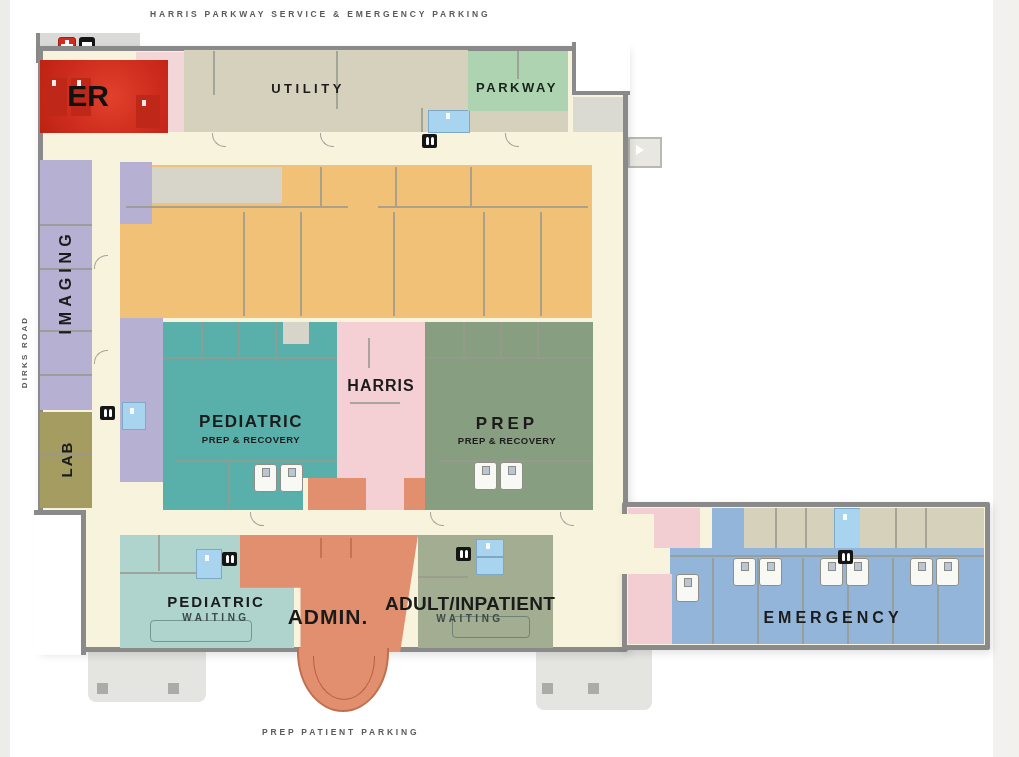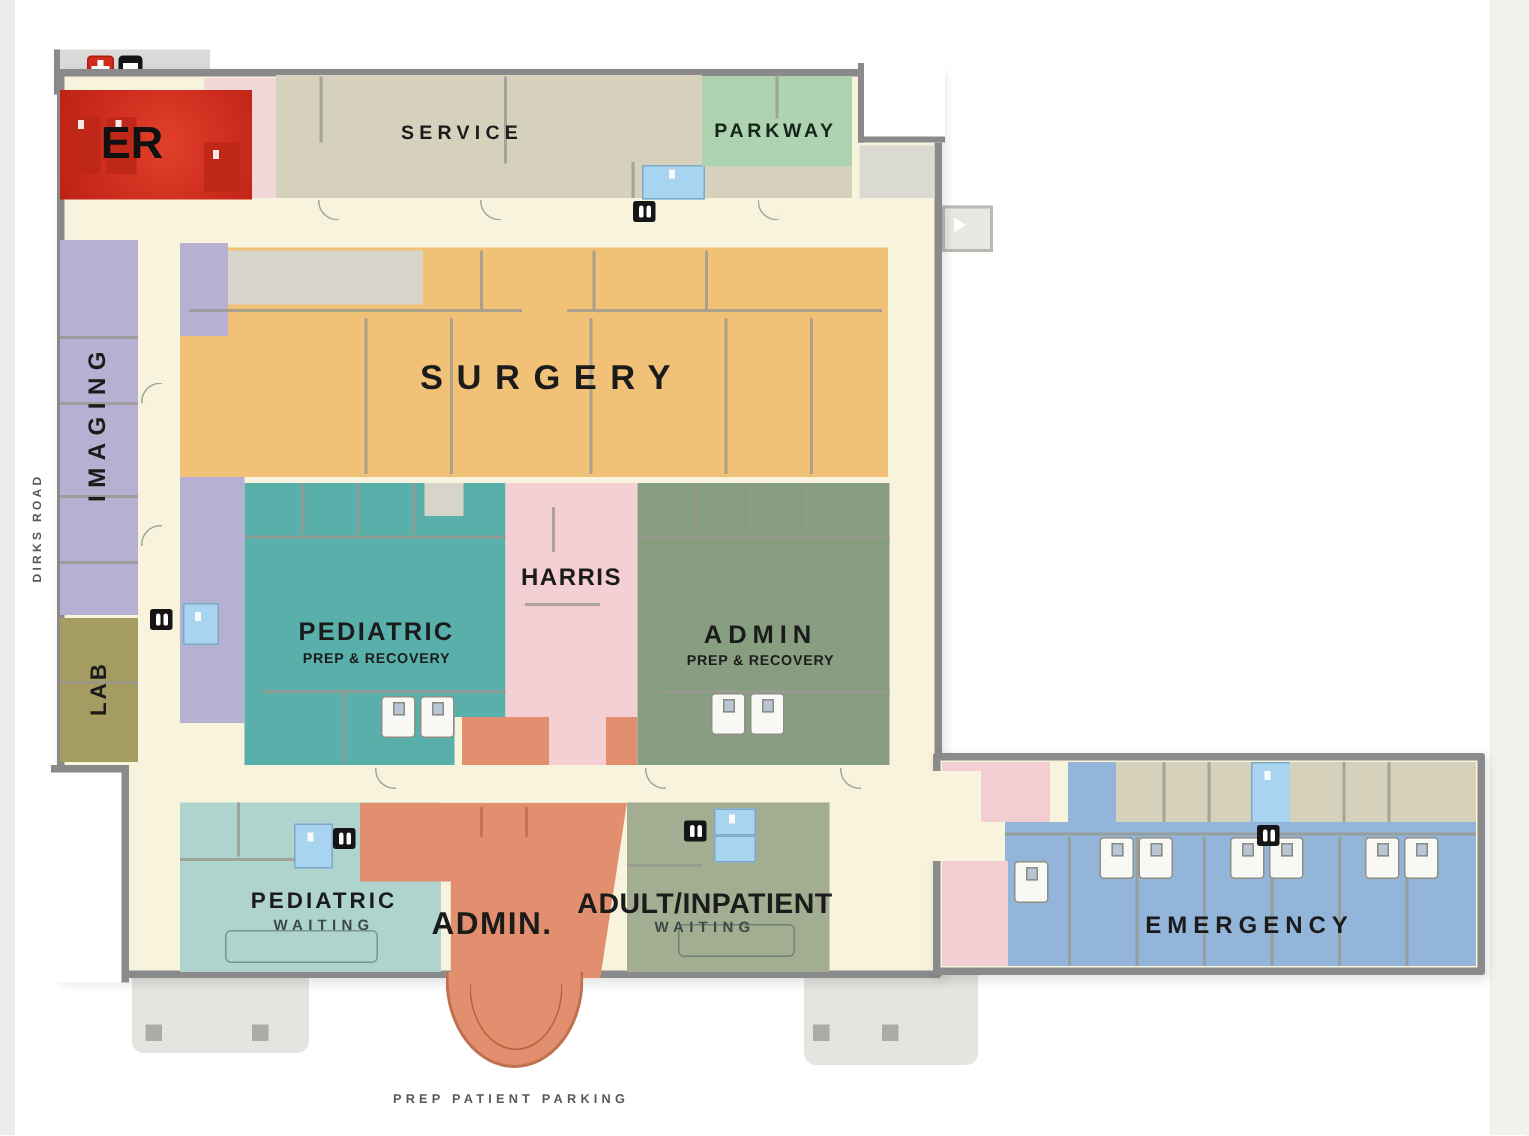--- a/index.html
+++ b/index.html
@@ -35,20 +35,21 @@
          border-bottom:5px solid transparent;border-left:8px solid #ffffff;}
 </style>
 </head>
 <body>
 
 <div id="stage">
 
   <div class="abs" style="left: 0px; top: 0px; width: 10px; height: 757px; background-color: rgb(236, 236, 235);"></div>
   <div class="abs" style="left:993px;top:0;width:26px;height:757px;background:#f2f1ee;"></div>
 
+  <div class="street" style="left:150px;top:9px;">HARRIS PARKWAY SERVICE &amp; EMERGENCY PARKING</div>
   <div class="vlbl street" style="left:25px;top:352px;font-size:8px;letter-spacing:2.2px;">DIRKS ROAD</div>
   <div class="street" style="left:262px;top:727px;">PREP PATIENT PARKING</div>
 
   <div class="blk" style="left:36px;top:33px;width:100px;height:30px;background:#dadad8;border-left:4px solid #8a8a8a;"></div>
   <div class="aid" style="left:58px;top:37px;"></div>
   <div class="stretch" style="left:79px;top:37px;"></div>
 
   <div class="blk" style="left: 88px; top: 650px; width: 118px; height: 52px; border-radius: 0px 0px 8px 8px; background-color: rgb(228, 228, 225);"></div>
   <div class="col" style="left:97px;top:683px;"></div>
   <div class="col" style="left:168px;top:683px;"></div>
@@ -213,29 +214,28 @@
   <div class="wc" style="left:456px;top:547px;">
       <i></i>
       <i></i>
     </div>
   <div class="wc" style="left:838px;top:550px;">
       <i></i>
       <i></i>
     </div>
 
   <div class="lbl" style="left:88px;top:96px;font-size:30px;font-weight:900;color:#111;">ER</div>
-  <div class="lbl" style="left:308px;top:88px;font-size:13px;letter-spacing:3.5px;">SERVICE</div>
+  <div class="lbl" style="left:308px;top:88px;font-size:13px;letter-spacing:3.5px;">UTILITY</div>
   <div class="lbl" style="left:517px;top:87px;font-size:13px;letter-spacing:2.5px;color:#15251a;">PARKWAY</div>
   <div class="vlbl" style="left:66px;top:282px;font-size:16px;letter-spacing:5px;">IMAGING</div>
   <div class="vlbl" style="left:66px;top:459px;font-size:15px;letter-spacing:2px;">LAB</div>
-  <div class="lbl" style="left:368px;top:252px;font-size:23px;font-weight:900;letter-spacing:9px;">SURGERY</div>
   <div class="lbl" style="left:251px;top:421px;font-size:17px;letter-spacing:1.5px;">PEDIATRIC</div>
   <div class="lbl" style="left:251px;top:440px;font-size:9.5px;letter-spacing:.5px;">PREP &amp; RECOVERY</div>
   <div class="lbl" style="left:381px;top:386px;font-size:16px;letter-spacing:1px;">HARRIS</div>
-  <div class="lbl" style="left:507px;top:423px;font-size:17px;letter-spacing:4px;">ADMIN</div>
+  <div class="lbl" style="left:507px;top:423px;font-size:17px;letter-spacing:4px;">PREP</div>
   <div class="lbl" style="left:507px;top:441px;font-size:9.5px;letter-spacing:.5px;">PREP &amp; RECOVERY</div>
   <div class="lbl" style="left:216px;top:601px;font-size:15px;letter-spacing:2px;">PEDIATRIC</div>
   <div class="lbl" style="left:216px;top:618px;font-size:10px;letter-spacing:3.5px;color:#3c4a47;">WAITING</div>
   <div class="lbl" style="left:328px;top:616px;font-size:21px;letter-spacing:1px;">ADMIN.</div>
   <div class="lbl" style="left:470px;top:603px;font-size:19px;letter-spacing:.3px;">ADULT/INPATIENT</div>
   <div class="lbl" style="left:470px;top:619px;font-size:10px;letter-spacing:3.5px;color:#3c4a47;">WAITING</div>
   <div class="lbl" style="left:833px;top:618px;font-size:16px;letter-spacing:4px;">EMERGENCY</div>
 
 </div>
 

